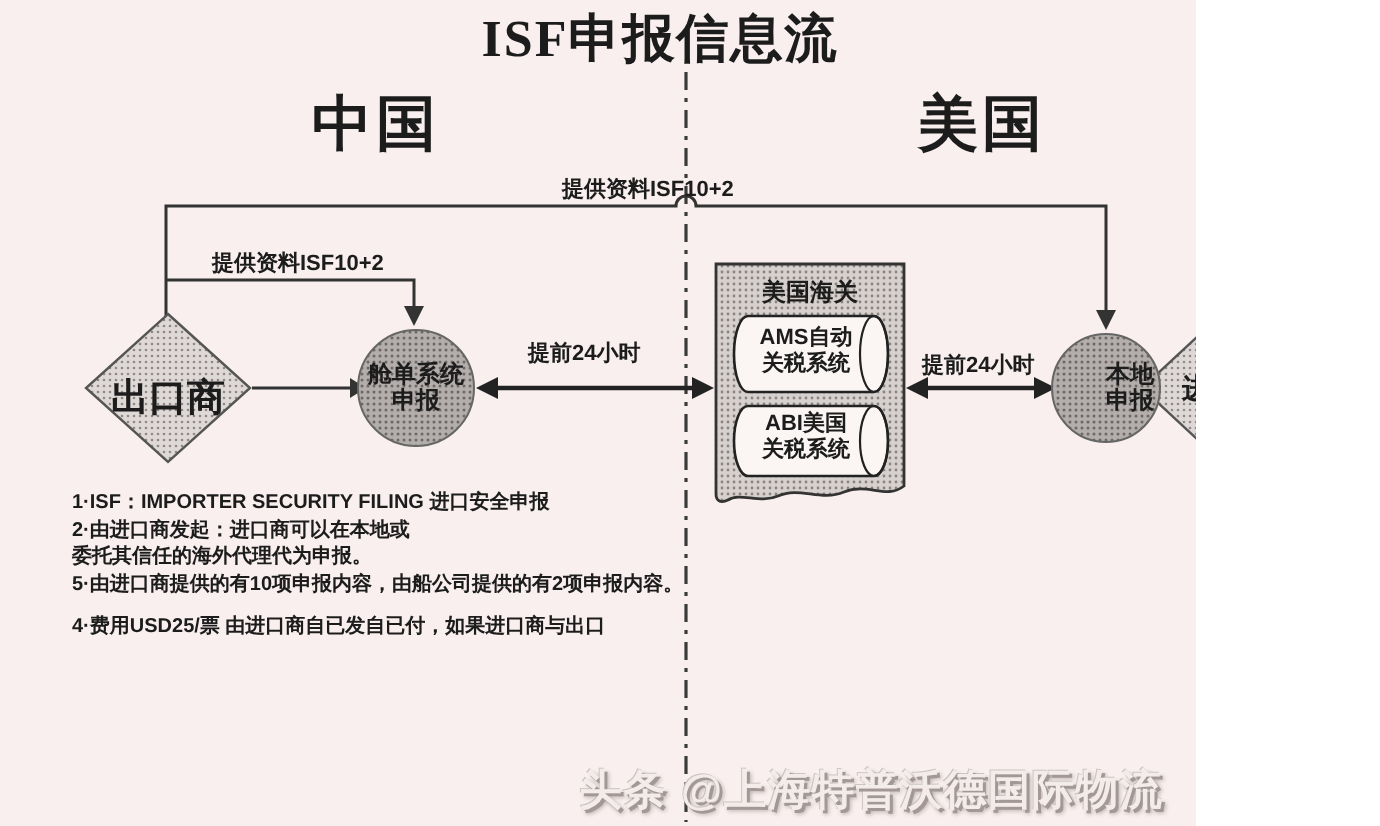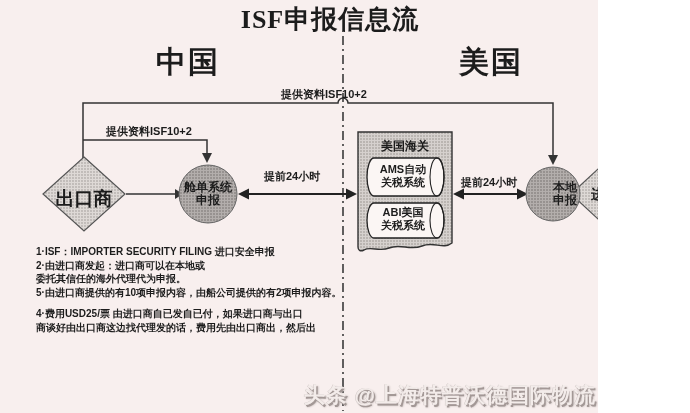--- a/index.html
+++ b/index.html
@@ -32,21 +32,21 @@
   .customs-title{left:358px;top:138px;width:94px;font-size:12px;}
   .sys-label{width:72px;font-size:11px;line-height:13px;}
   .sys-ams{left:367px;top:163px;}
   .sys-abi{left:367px;top:206px;}
   .local-label{left:538px;top:181px;width:54px;font-size:12px;line-height:13px;}
   .importer-label{left:572px;top:186px;width:80px;font-size:14px;}
   .notes{left:36px;top:245px;width:320px;font-size:10px;font-weight:bold;line-height:13.5px;}
   .notes .nline{white-space:nowrap;}
   .notes .gap{margin-top:8px;}
   .watermark{
-    right:2px;bottom:4px;font-size:21px;font-weight:bold;letter-spacing:1px;
+    right:16px;bottom:4px;font-size:21px;font-weight:bold;letter-spacing:1px;
     color:#f3ecea;
     text-shadow:1.5px 1.5px 0 #a39896,-0.5px -0.5px 0 #cdc4c2,2px 2px 2px #b7aeac;
     white-space:nowrap;
   }
   svg.layer{position:absolute;left:0;top:0;}
 </style>
 </head>
 <body>
 
 <div class="canvas">
@@ -137,18 +137,17 @@
   </div>
 
   <div class="abs node-label importer-label">进口商</div>
 
   <div class="abs notes">
     <div class="nline">1·ISF：IMPORTER SECURITY FILING 进口安全申报</div>
     <div class="nline">2·由进口商发起：进口商可以在本地或</div>
     <div class="nline">委托其信任的海外代理代为申报。</div>
     <div class="nline">5·由进口商提供的有10项申报内容，由船公司提供的有2项申报内容。</div>
     <div class="nline gap">4·费用USD25/票 由进口商自已发自已付，如果进口商与出口</div>
-    <div class="nline">商谈好由出口商这边找代理发的话，费用先由出口商出，然后出</div>
   </div>
 
   <div class="abs watermark">头条 @上海特普沃德国际物流</div>
 
 </div>
 
 </body></html>

